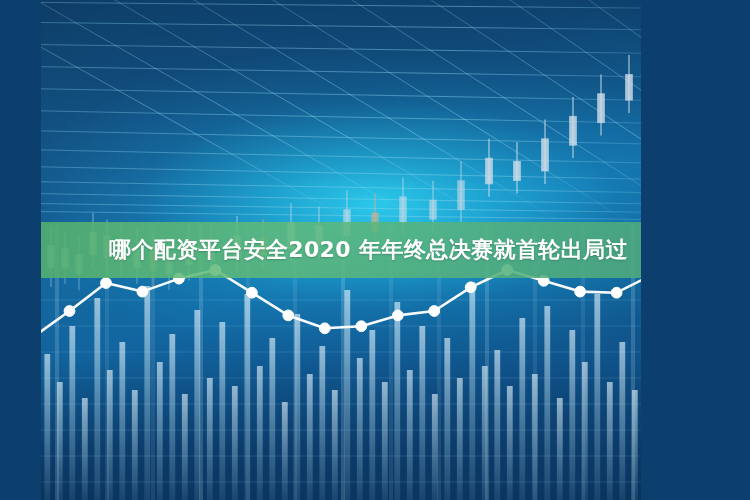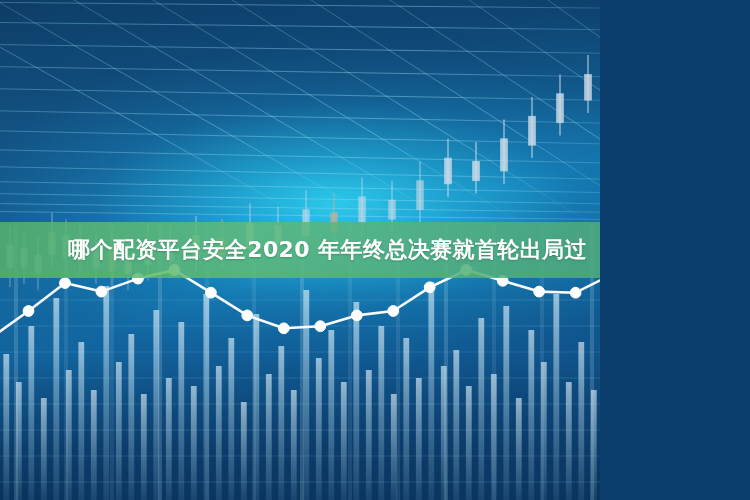--- a/index.html
+++ b/index.html
@@ -4,20 +4,21 @@
 <style>
   html,body{margin:0;padding:0;background:#0c3f6e;}
   *{box-sizing:border-box;}
 
   #stage{
     position:relative;
     width:600px;height:500px;
     overflow:hidden;
     font-family:"Liberation Sans","DejaVu Sans",sans-serif;
     background:#14b8a6;
+    margin-left:41px;
   }
 
   
   .bg-base{
     position:absolute;inset:0;
     background:linear-gradient(160deg,#13517f 0%,#14588b 28%,#1474ad 52%,#0f5184 78%,#0b3c69 100%);
   }
   .bg-glow{
     position:absolute;inset:0;
     background:radial-gradient(ellipse 520px 230px at 56% 41%,

